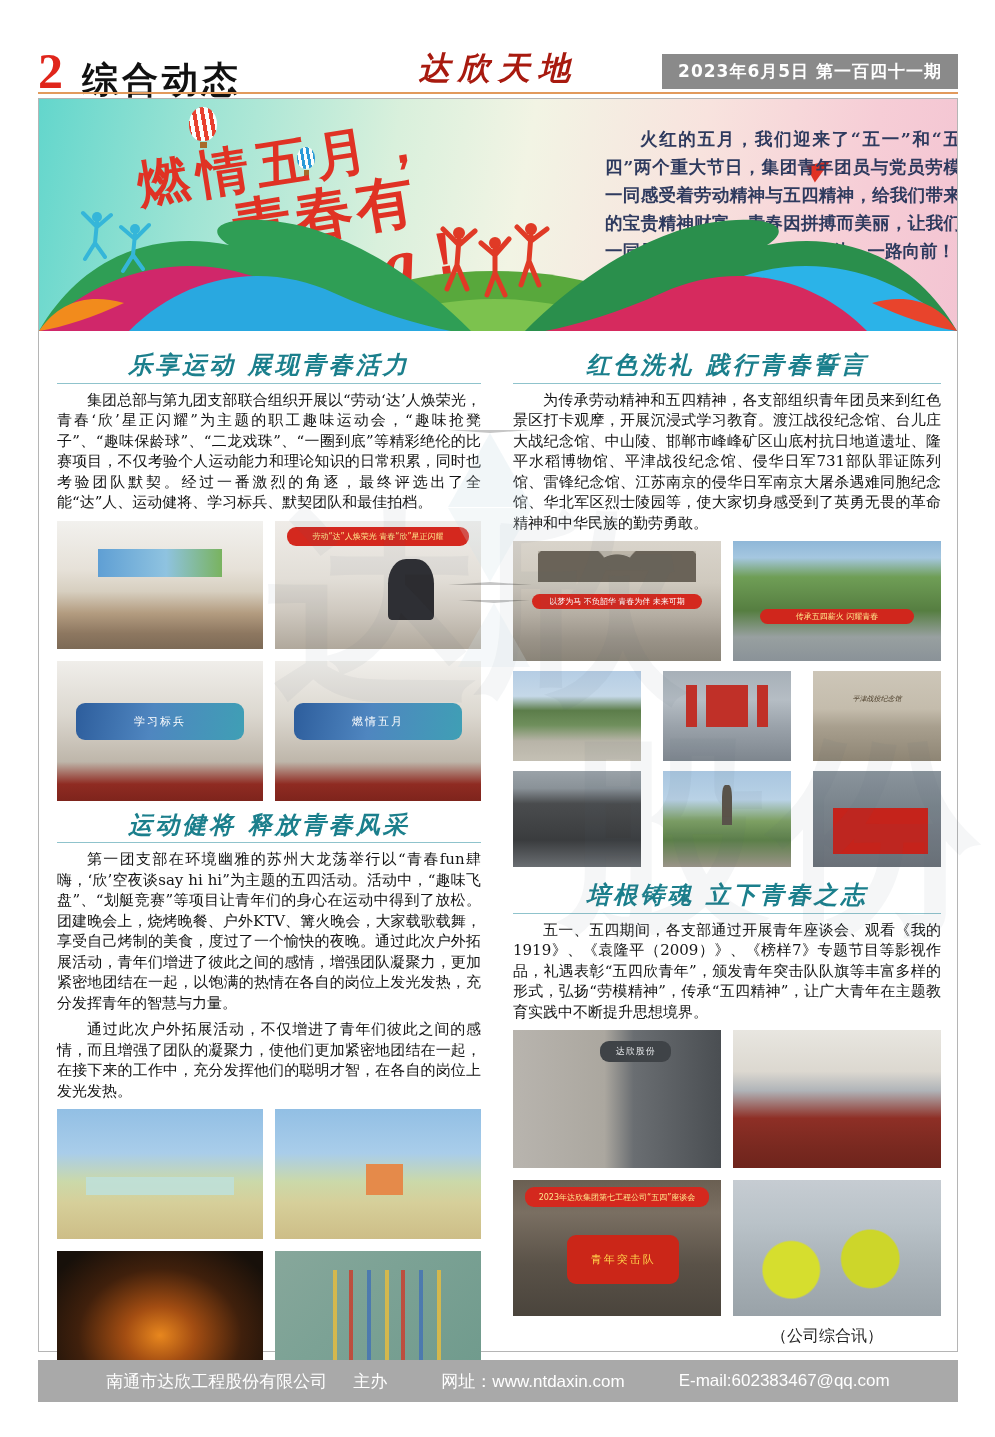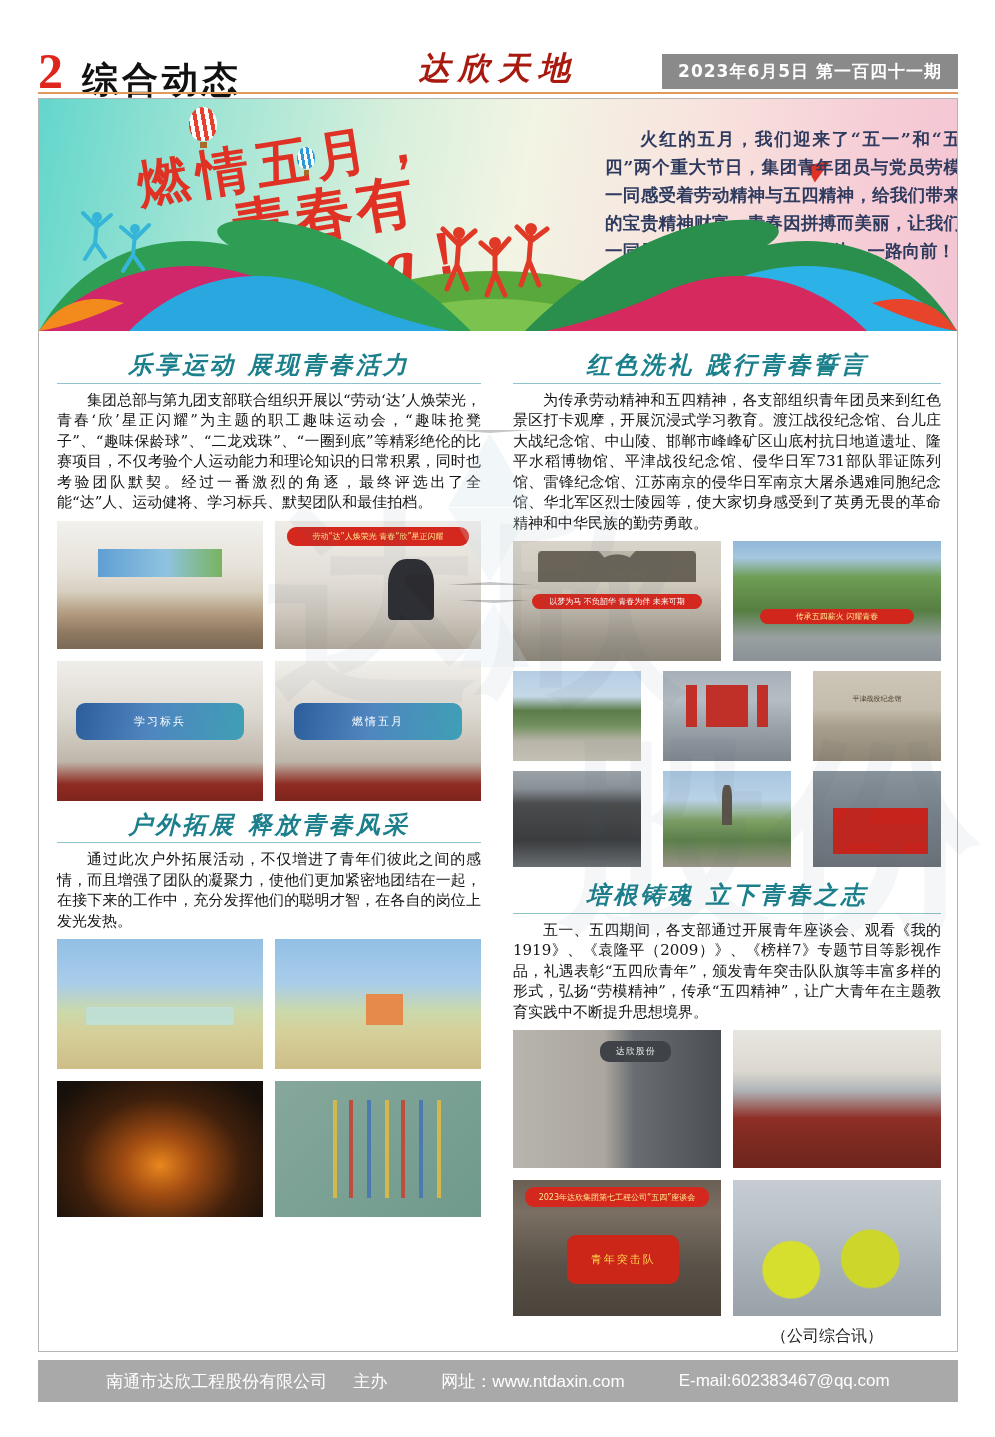--- a/index.html
+++ b/index.html
@@ -49,21 +49,21 @@
   .atitle{margin:0;text-align:center;font-family:"DejaVu Serif","Liberation Serif",serif;
     font-style:italic;font-weight:bold;font-size:24px;color:#1b7f8c;letter-spacing:3px;
     padding-bottom:4px;border-bottom:1px solid #8fc3cc;line-height:1.15;}
   .body-p{margin:6px 0 0 0;font-size:15px;line-height:20.5px;text-align:justify;
     text-indent:2em;color:#141414;font-family:"DejaVu Serif","Liberation Serif",serif;}
   .credit{margin-top:10px;text-align:right;padding-right:58px;font-size:16px;color:#222;
     font-family:"DejaVu Serif","Liberation Serif",serif;}
   
   .pgrid{display:grid;gap:12px;margin-top:8px;}
   .pg2{grid-template-columns:1fr 1fr;}
-  .pg3{grid-template-columns:1fr 1fr 1fr;gap:22px;}
+  .pg3{grid-template-columns:1fr 1fr 1fr;gap:22px;font-style:italic;}
   .photo{position:relative;overflow:hidden;}
   .h128{height:128px}.h140{height:140px}.h132{height:120px}.h90{height:90px}
   .h96{height:96px}.h130{height:130px}.h136{height:136px}.h138{height:138px}
   .ov{position:absolute;display:flex;align-items:center;justify-content:center;text-align:center;
     overflow:hidden;white-space:nowrap;z-index:2;border-radius:9px;}
   .ov-banner-top{top:5%;left:6%;right:6%;height:15%;background:#d4281e;color:#ffe58a;font-size:8px;}
   .ov-banner-mid{top:44%;left:9%;right:9%;height:13%;background:#d4281e;color:#ffffff;font-size:8px;}
   .ov-banner-low{top:57%;left:13%;right:13%;height:12%;background:#d0261c;color:#ffe58a;font-size:8px;}
   .ov-screen{top:30%;left:9%;right:9%;height:27%;color:#fff;font-size:11px;letter-spacing:2px;
     background:linear-gradient(100deg,#2d5d9c,#4f86c0 45%,#3f9fb5);}
@@ -177,21 +177,22 @@
         <div class="photo h140 g-award">
           <div class="ov ov-screen">学习标兵</div>
         </div>
         <div class="photo h140 g-award">
           <div class="ov ov-screen">燃情五月</div>
         </div>
       </div>
     </article>
 
     <article style="margin-top:10px;">
-      <h3 class="atitle">户外拓展  释放青春风采</h3>
+      <h3 class="atitle">运动健将  释放青春风采</h3>
+      <p class="body-p">第一团支部在环境幽雅的苏州大龙荡举行以“青春fun肆嗨，‘欣’空夜谈say hi hi”为主题的五四活动。活动中，“趣味飞盘”、“划艇竞赛”等项目让青年们的身心在运动中得到了放松。团建晚会上，烧烤晚餐、户外KTV、篝火晚会，大家载歌载舞，享受自己烤制的美食，度过了一个愉快的夜晚。通过此次户外拓展活动，青年们增进了彼此之间的感情，增强团队凝聚力，更加紧密地团结在一起，以饱满的热情在各自的岗位上发光发热，充分发挥青年的智慧与力量。</p>
       <p class="body-p">通过此次户外拓展活动，不仅增进了青年们彼此之间的感情，而且增强了团队的凝聚力，使他们更加紧密地团结在一起，在接下来的工作中，充分发挥他们的聪明才智，在各自的岗位上发光发热。</p>
       <div class="pgrid pg2">
         <div class="photo h130 g-field"></div>
         <div class="photo h130 g-field2"></div>
         <div class="photo h136 g-campfire"></div>
         <div class="photo h136 g-kayak"></div>
       </div>
     </article>
   </div>
 

